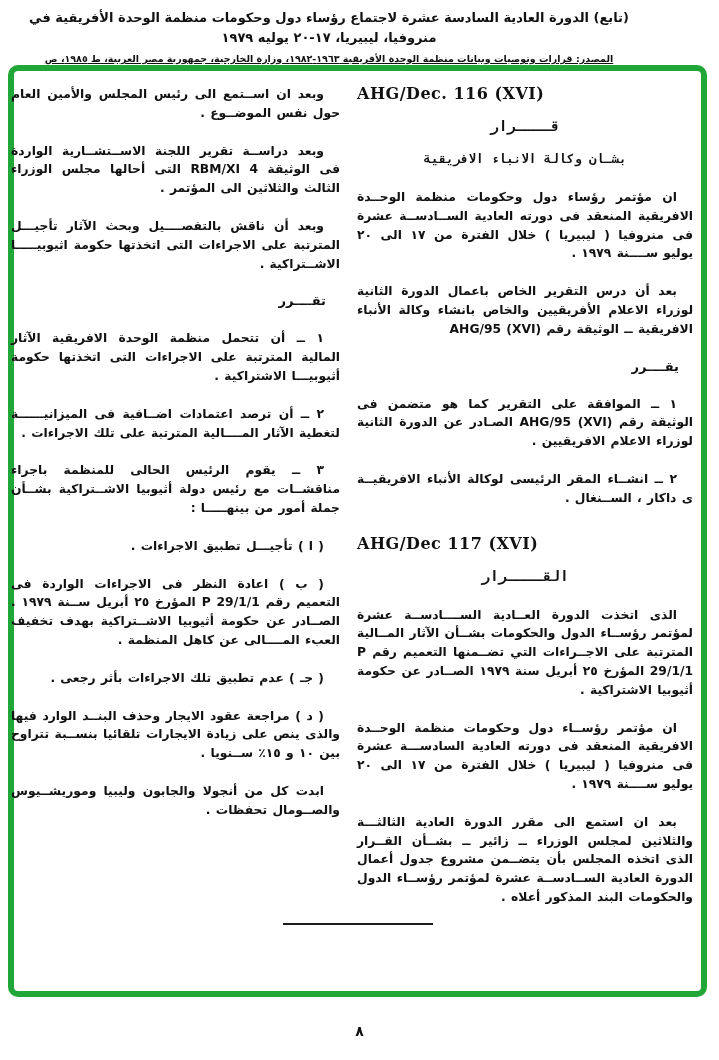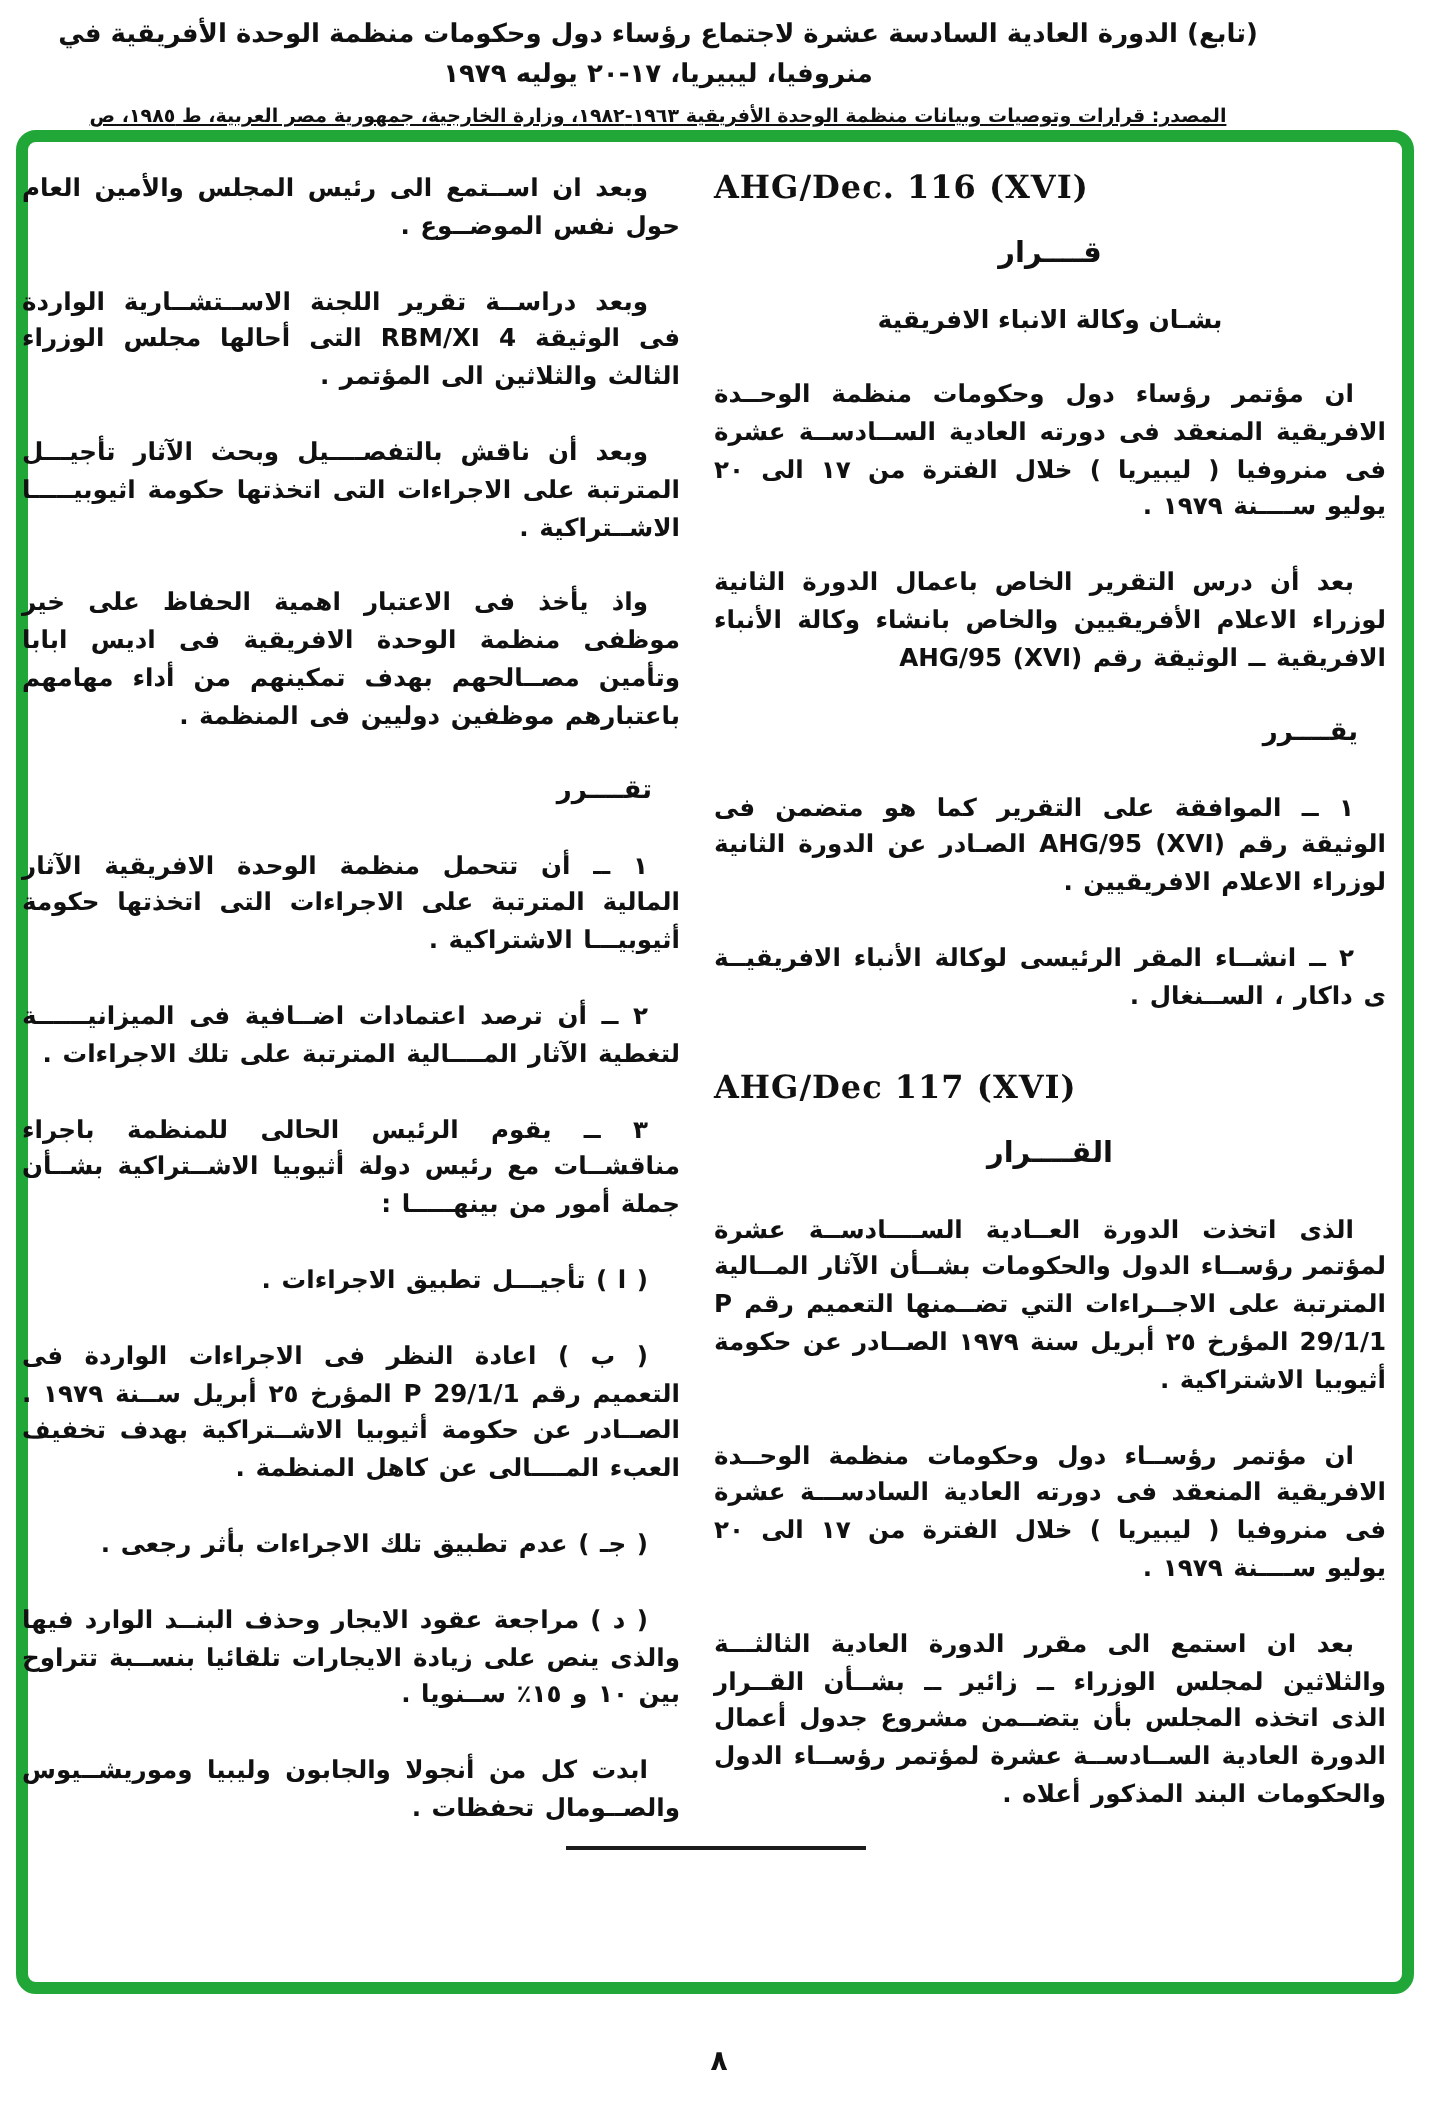--- a/index.html
+++ b/index.html
@@ -29,21 +29,21 @@
     direction:ltr;text-align:left;font-family:"DejaVu Serif",serif;
     font-weight:bold;font-size:16px;line-height:18px;letter-spacing:.5px;
   }
   .h-center{font-weight:bold;text-align:center;font-size:14.5px;line-height:20px;}
   .h-sub{font-weight:bold;text-align:center;font-size:12.5px;line-height:18px;}
   .h-decide{font-weight:bold;text-align:right;font-size:13px;line-height:18px;padding-left:0;text-indent:14px;}
   .p{
     font-size:12.3px;font-weight:bold;line-height:18.8px;
     text-align:justify;text-indent:16px;margin:0;word-spacing:1px;
   }
-  .gap-sm{margin-top:14px;}
+  .gap-sm{margin-top:14px;font-family:Liberation Mono, monospace;}
   .gap-md{margin-top:19px;}
   .gap-lg{margin-top:27px;}
   
   .divider{
     position:absolute;top:852px;left:50%;width:150px;margin-left:-75px;
     border-top:2px solid #1c1c1c;
   }
   .pageno{
     position:absolute;top:1023px;left:0;width:719px;text-align:center;
     font-size:14px;font-weight:bold;
@@ -73,21 +73,20 @@
       <div class="h-center gap-sm">القــــرار</div>
       <p class="p gap-md">الذى اتخذت الدورة العــادية الســــادســة عشرة لمؤتمر رؤســاء الدول والحكومات بشــأن الآثار المــالية المترتبة على الاجــراءات التي تضــمنها التعميم رقم P 29/1/1 المؤرخ ٢٥ أبريل سنة ١٩٧٩ الصــادر عن حكومة أثيوبيا الاشتراكية .</p>
       <p class="p gap-md">ان مؤتمر رؤســاء دول وحكومات منظمة الوحــدة الافريقية المنعقد فى دورته العادية السادســـة عشرة فى منروفيا ( ليبيريا ) خلال الفترة من ١٧ الى ٢٠ يوليو ســــنة ١٩٧٩ .</p>
       <p class="p gap-md">بعد ان استمع الى مقرر الدورة العادية الثالثـــة والثلاثين لمجلس الوزراء ــ زائير ــ بشــأن القــرار الذى اتخذه المجلس بأن يتضــمن مشروع جدول أعمال الدورة العادية الســادســة عشرة لمؤتمر رؤســاء الدول والحكومات البند المذكور أعلاه .</p>
     </section>
 
     <section class="col col-left">
       <p class="p">وبعد ان اســتمع الى رئيس المجلس والأمين العام حول نفس الموضــوع .</p>
       <p class="p gap-md">وبعد دراســة تقرير اللجنة الاســتشــارية الواردة فى الوثيقة RBM/XI 4 التى أحالها مجلس الوزراء الثالث والثلاثين الى المؤتمر .</p>
       <p class="p gap-md">وبعد أن ناقش بالتفصــــيل وبحث الآثار تأجيـــل المترتبة على الاجراءات التى اتخذتها حكومة اثيوبيـــــا الاشــتراكية .</p>
-      <p class="p gap-md">واذ يأخذ فى الاعتبار اهمية الحفاظ على خير موظفى منظمة الوحدة الافريقية فى اديس ابابا وتأمين مصــالحهم بهدف تمكينهم من أداء مهامهم باعتبارهم موظفين دوليين فى المنظمة .</p>
       <div class="h-decide gap-md">تقــــرر</div>
       <p class="p gap-md">١ ــ أن تتحمل منظمة الوحدة الافريقية الآثار المالية المترتبة على الاجراءات التى اتخذتها حكومة أثيوبيـــا الاشتراكية .</p>
       <p class="p gap-md">٢ ــ أن ترصد اعتمادات اضــافية فى الميزانيــــــة لتغطية الآثار المــــالية المترتبة على تلك الاجراءات .</p>
       <p class="p gap-md">٣ ــ يقوم الرئيس الحالى للمنظمة باجراء مناقشــات مع رئيس دولة أثيوبيا الاشــتراكية بشــأن جملة أمور من بينهـــــا :</p>
       <p class="p gap-md">( ا ) تأجيـــل تطبيق الاجراءات .</p>
       <p class="p gap-md">( ب ) اعادة النظر فى الاجراءات الواردة فى التعميم رقم P 29/1/1 المؤرخ ٢٥ أبريل ســنة ١٩٧٩ . الصــادر عن حكومة أثيوبيا الاشــتراكية بهدف تخفيف العبء المــــالى عن كاهل المنظمة .</p>
       <p class="p gap-md">( جـ ) عدم تطبيق تلك الاجراءات بأثر رجعى .</p>
       <p class="p gap-md">( د ) مراجعة عقود الايجار وحذف البنــد الوارد فيها والذى ينص على زيادة الايجارات تلقائيا بنســبة تتراوح بين ١٠ و ١٥٪ ســنويا .</p>
       <p class="p gap-md">ابدت كل من أنجولا والجابون وليبيا وموريشــيوس والصــومال تحفظات .</p>
     </section>

